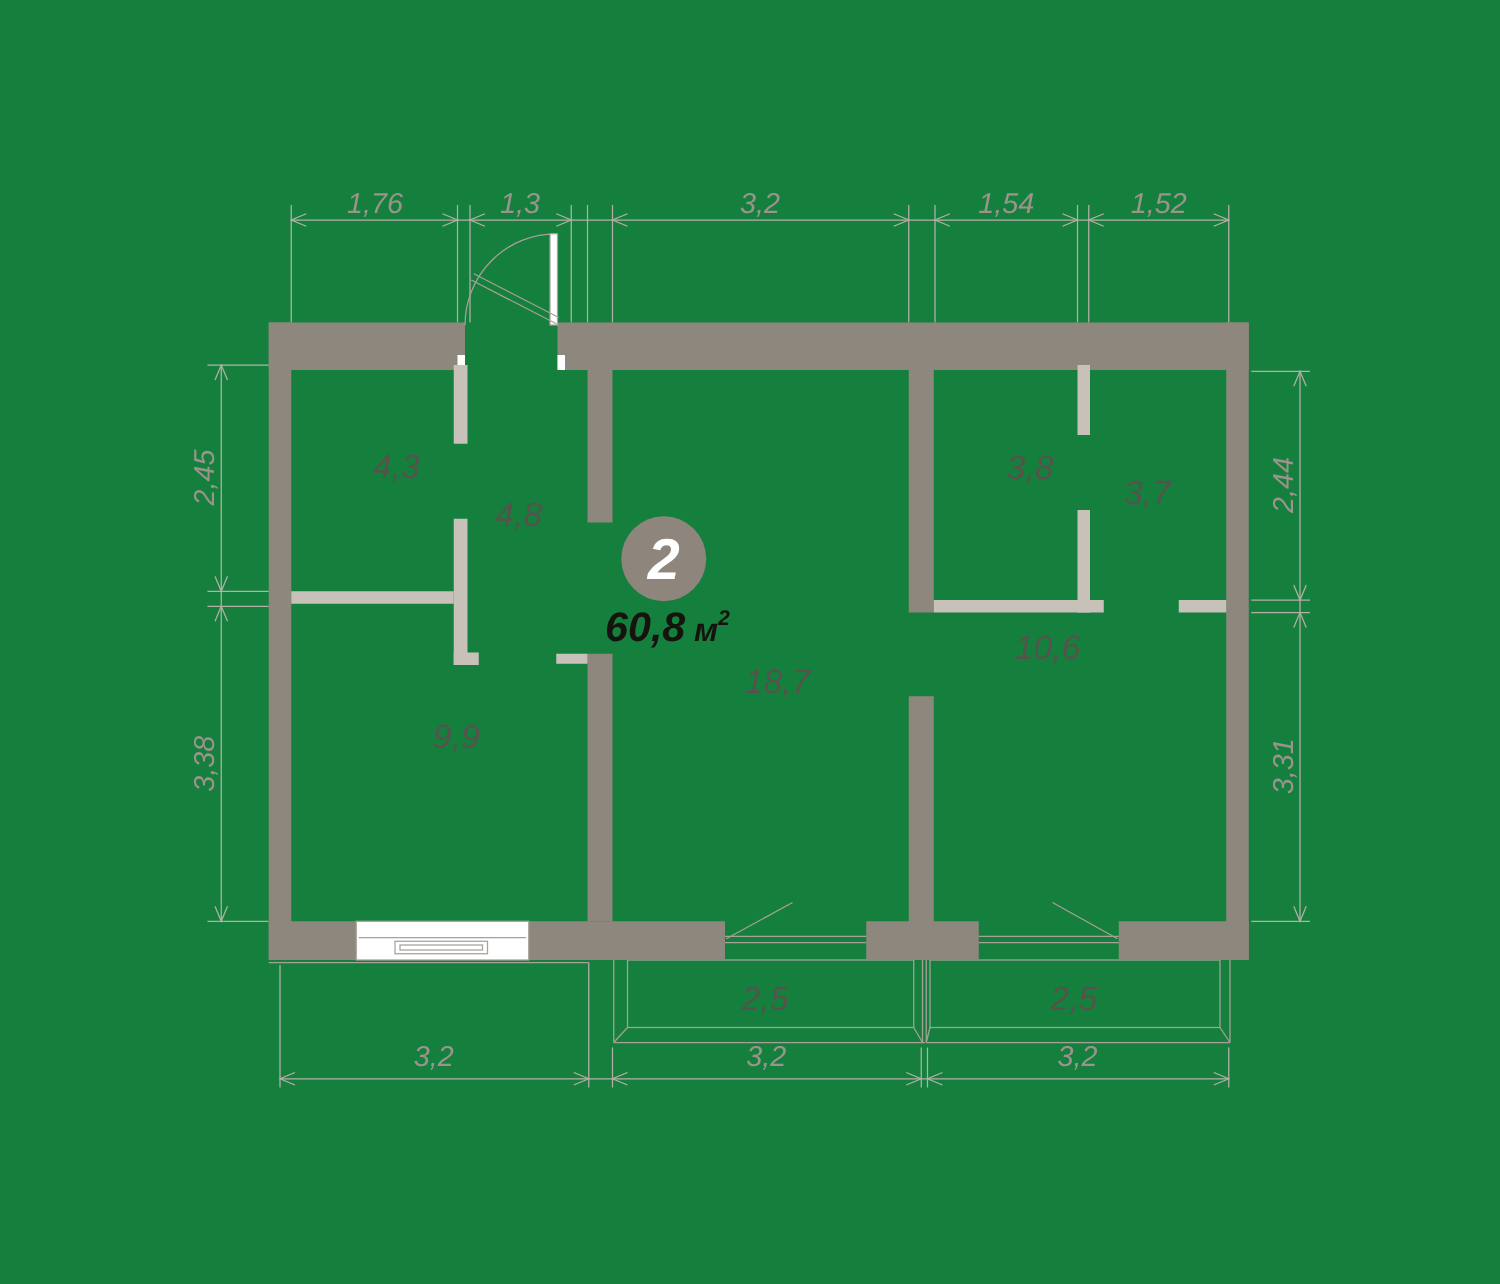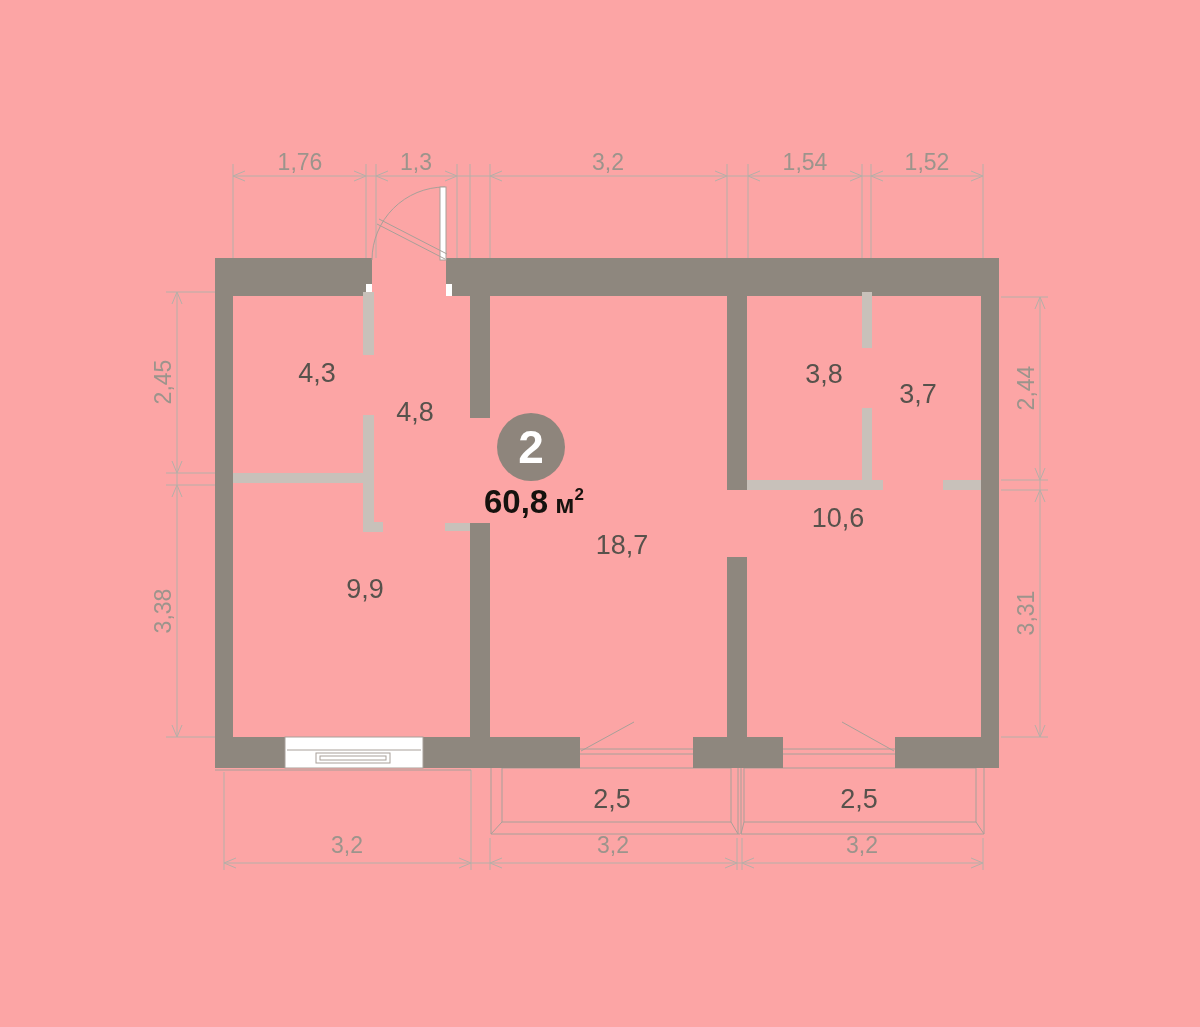--- a/index.html
+++ b/index.html
@@ -1,21 +1,22 @@
 <!DOCTYPE html>
 <html><head>
 <meta charset="utf-8">
 <style>
   html, body { margin: 0; padding: 0; background: #ffffff; }
   .canvas {
     position: relative;
     width: 1200px;
     height: 1027px;
-    background: #fca5a5;
+    background: #15803d;
     font-family: "Liberation Sans", sans-serif;
+    font-style: italic;
   }
   svg { display: block; }
   svg text { font-family: "Liberation Sans", sans-serif; }
   .wall  { fill: #8e877e; }
   .part  { fill: #c8c1ba; }
   .white { fill: #ffffff; }
   .thin    { stroke: #a8a099; stroke-width: 1; fill: none; }
   .thinfill{ stroke: #a8a099; stroke-width: 1; fill: #ffffff; }
   .dimline { stroke: #b6afa8; stroke-width: 1; fill: none; }
   .dim-text  { font-size: 23px; fill: #9c948c; }

